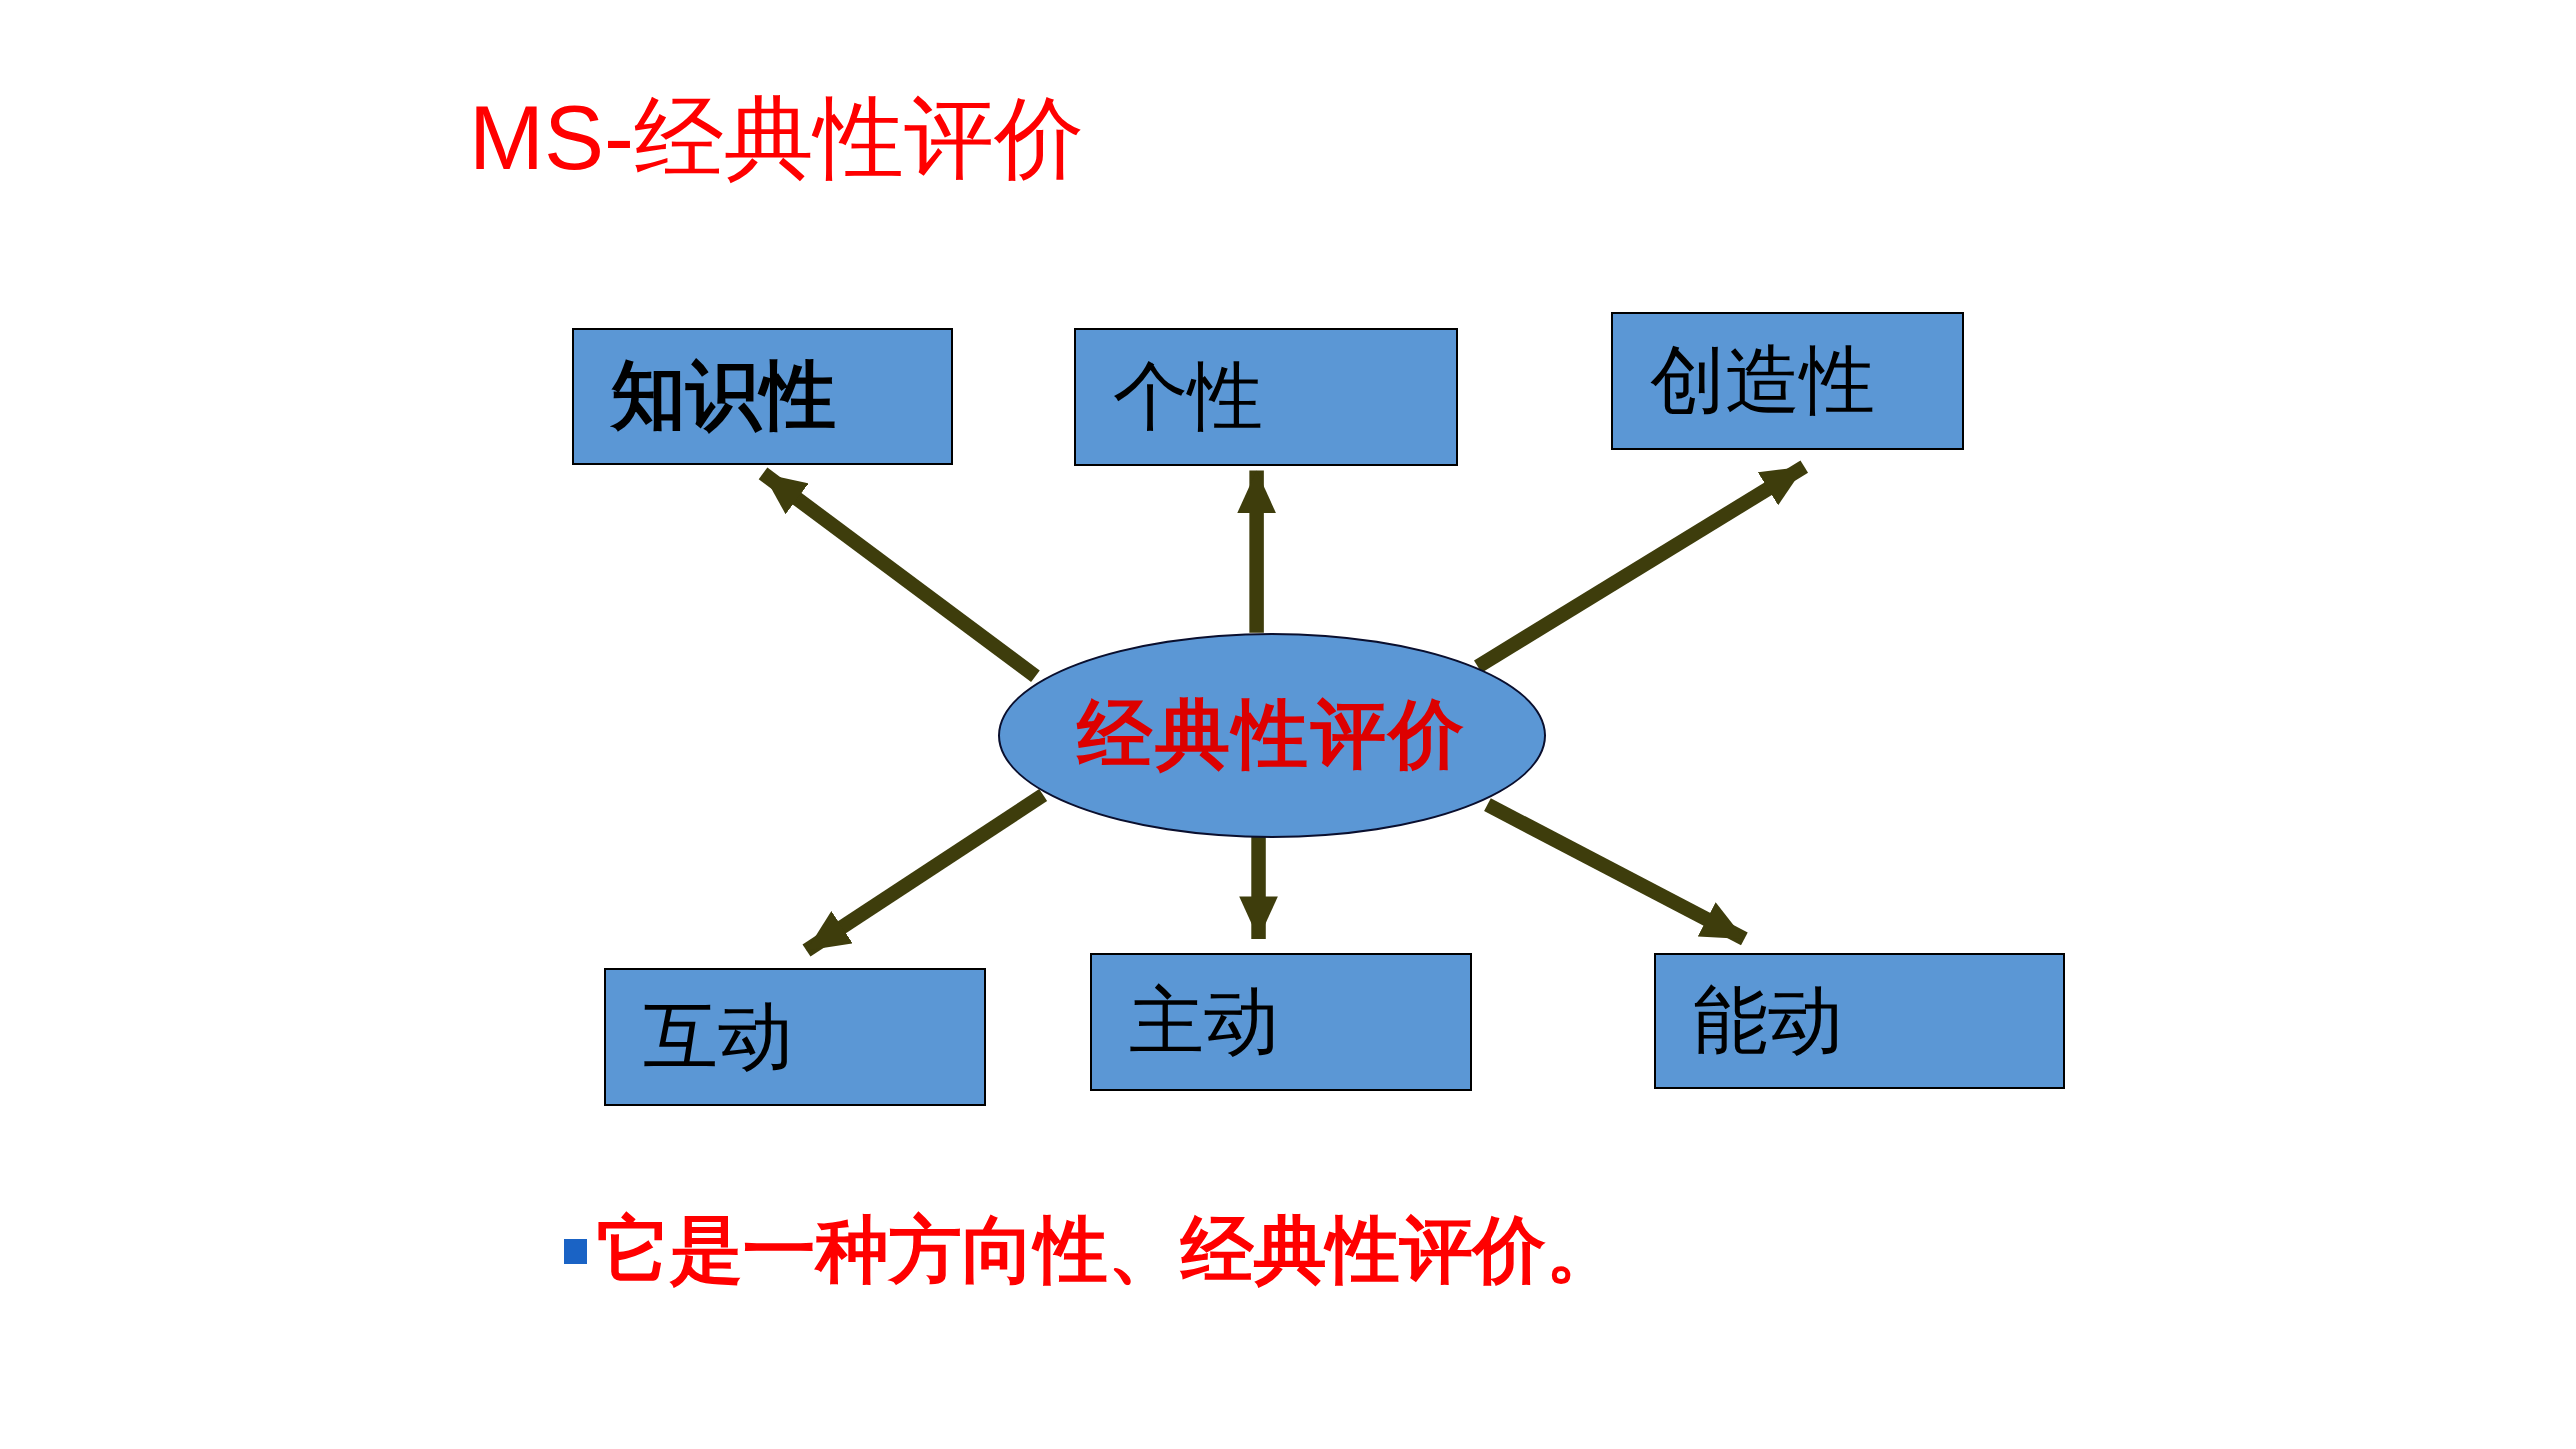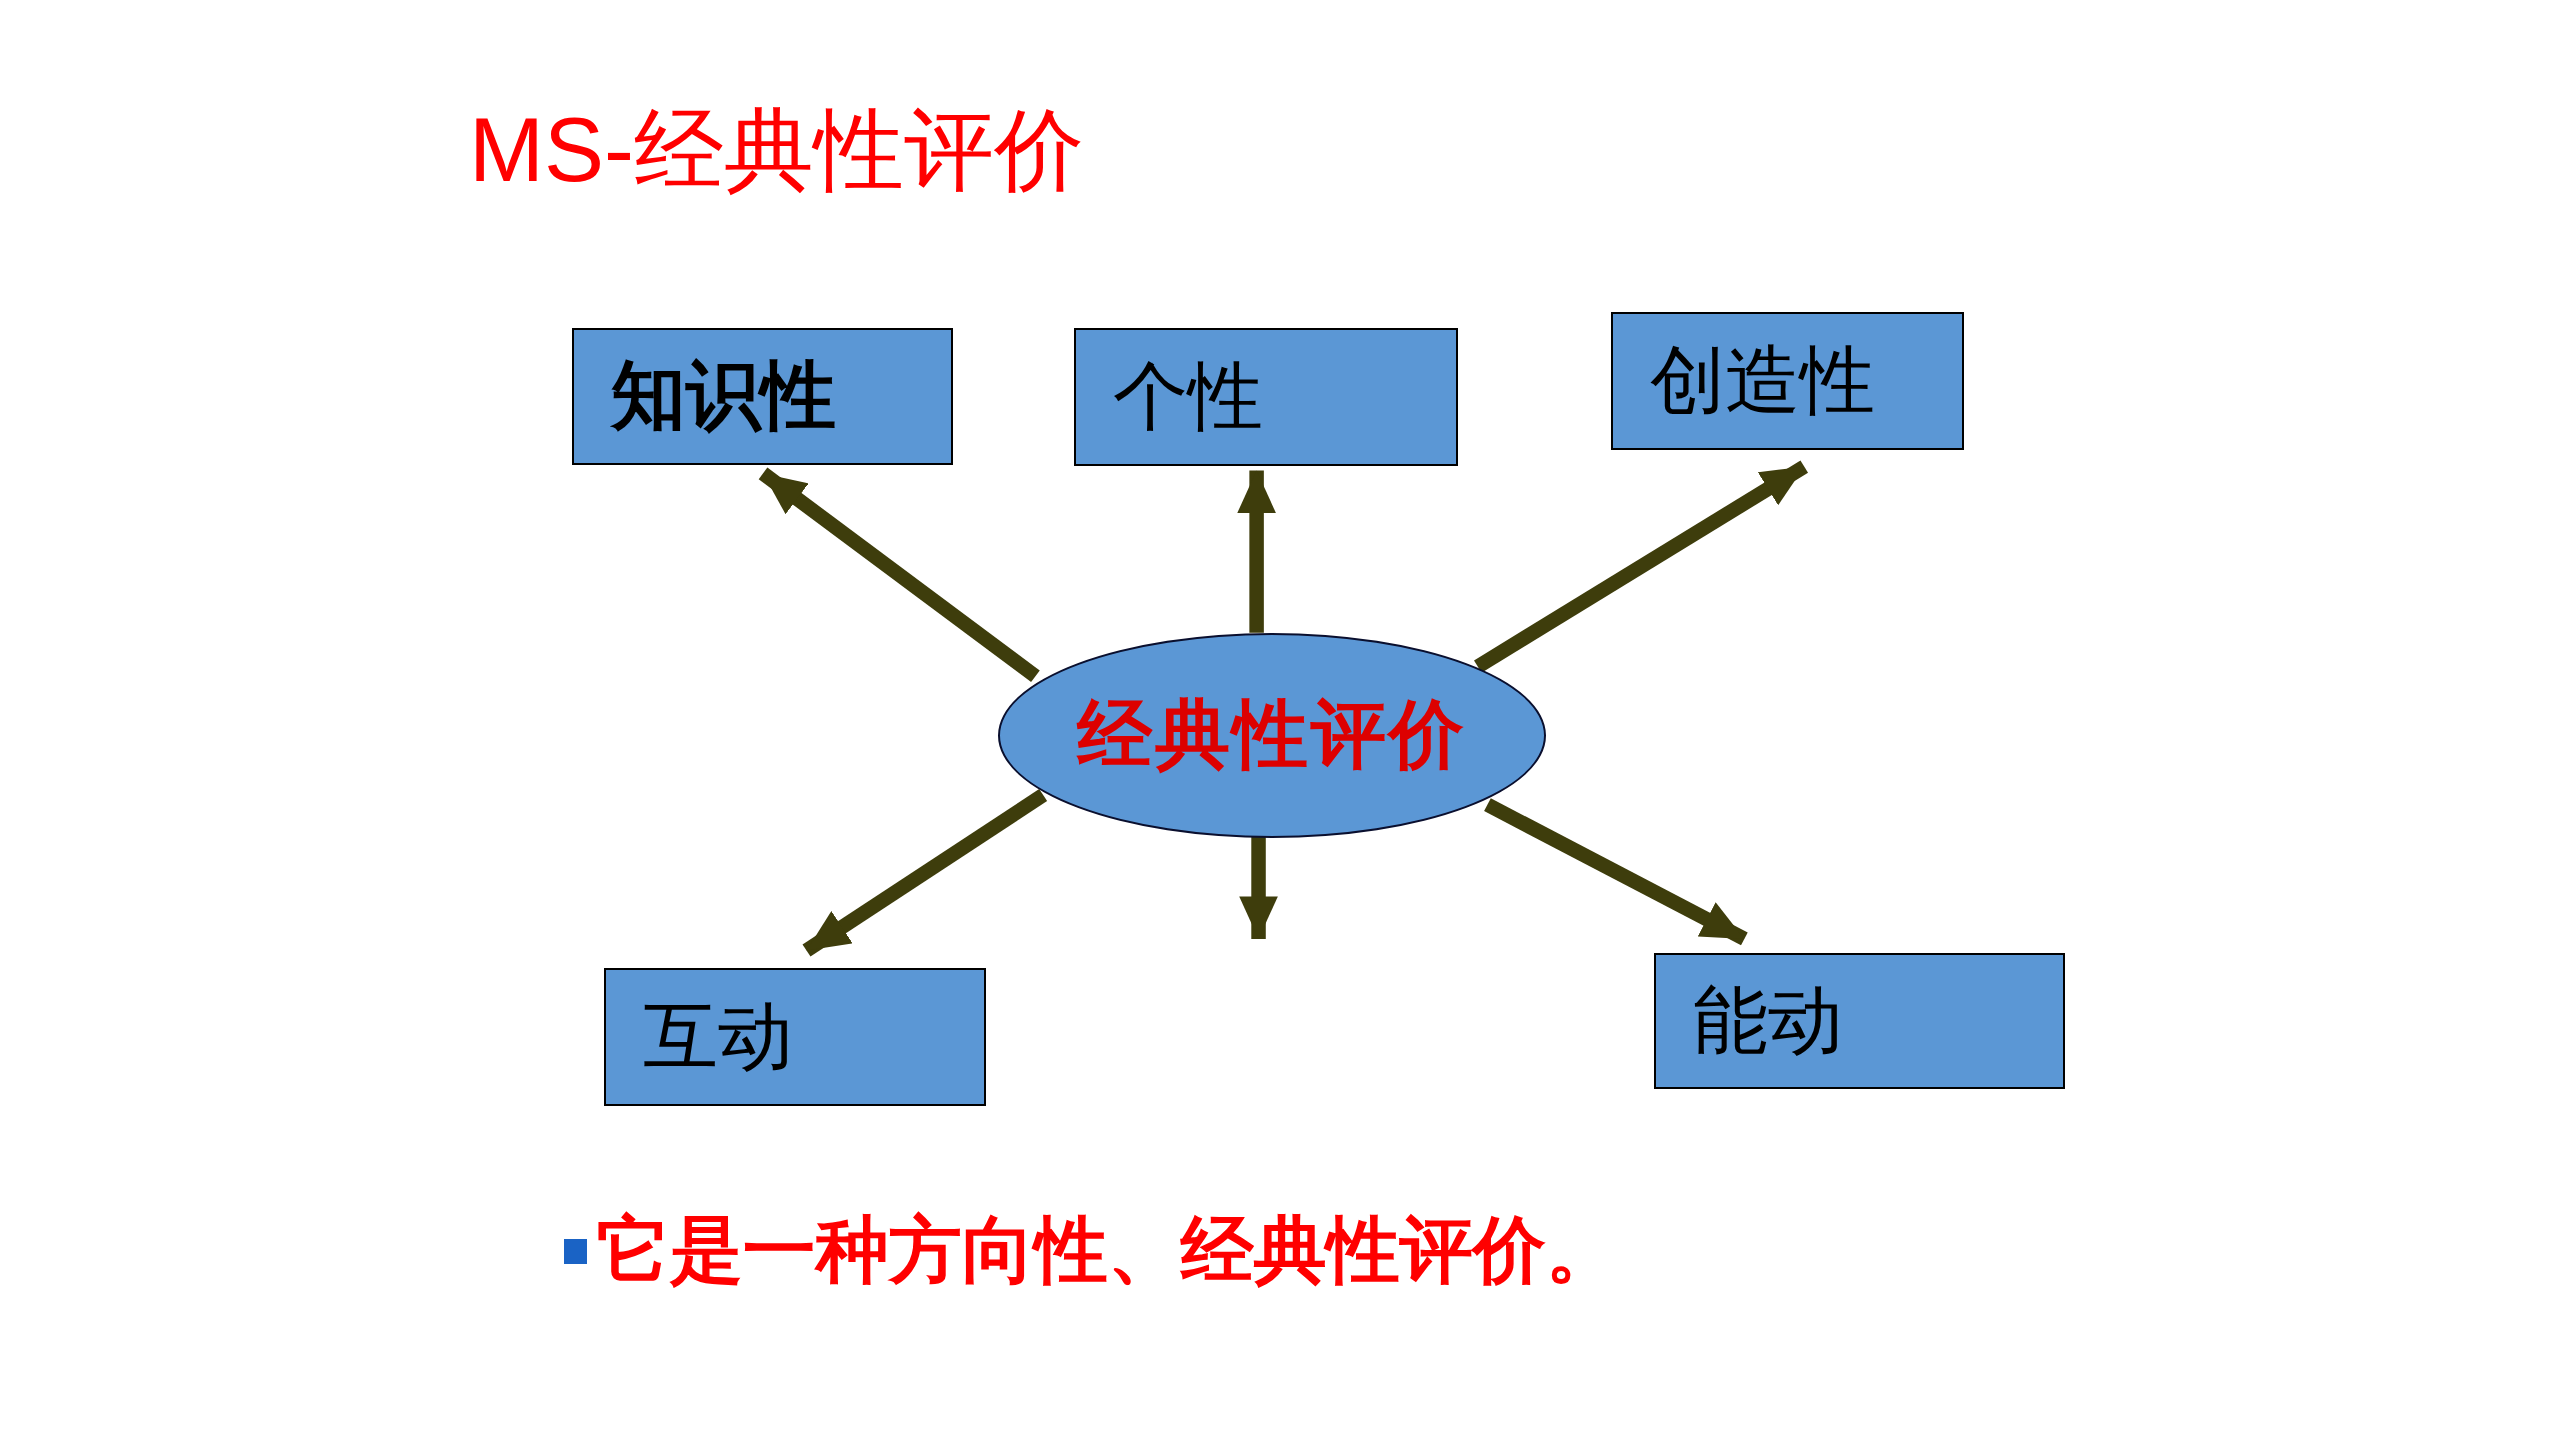--- a/index.html
+++ b/index.html
@@ -11,21 +11,21 @@
     position: relative;
     width: 2576px;
     height: 1450px;
     background: var(--background, #ffffff);
     overflow: hidden;
     font-family: "Liberation Serif", serif;
   }
   .slide-title {
     position: absolute;
     left: 469px;
-    top: 101px;
+    top: 89px;
     font-size: 90px;
     line-height: 1.1;
     color: var(--title-red, #FF0000);
     font-family: "Liberation Sans", sans-serif;
     white-space: nowrap;
   }
   .arrow-layer {
     position: absolute;
     left: 0;
     top: 0;
@@ -125,20 +125,23 @@
   </div>
 
   <div class="node-box node-chuangzaoxing">
     <span>创造性</span>
   </div>
 
   <div class="node-box node-hudong">
     <span>互动</span>
   </div>
 
+  <div class="node-box node-zhudong">
+    <span>主动</span>
+  </div>
 
   <div class="node-box node-nengdong">
     <span>能动</span>
   </div>
 
   <div class="center-ellipse">
     <span class="center-ellipse-label">经典性评价</span>
   </div>
 
   <div class="bullet-row">

